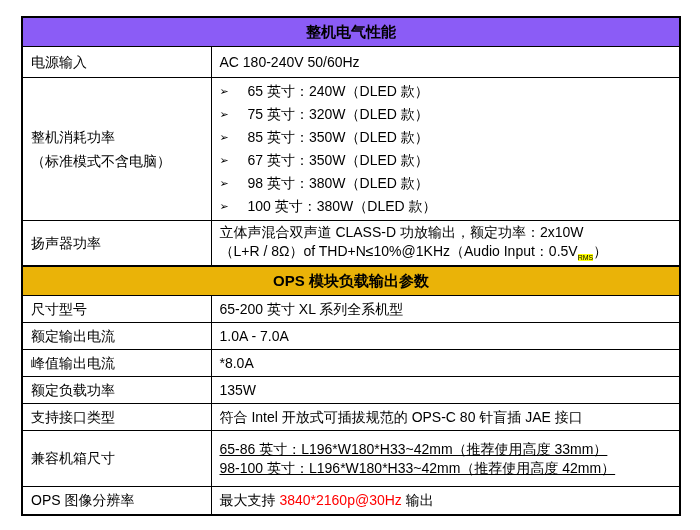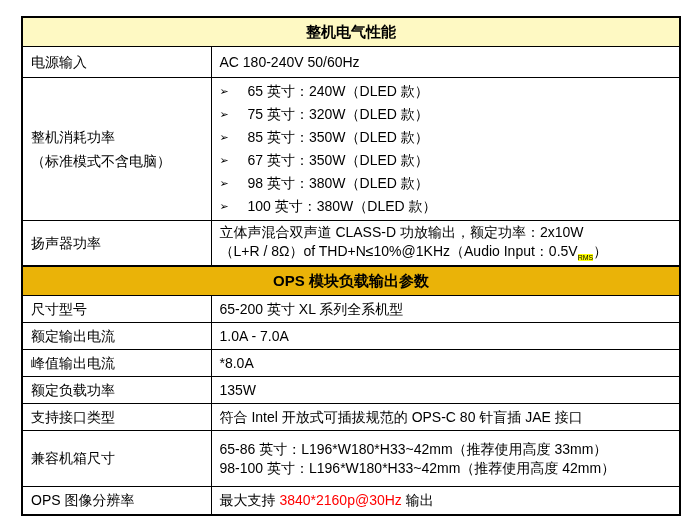--- a/index.html
+++ b/index.html
@@ -55,34 +55,34 @@
   }
   .val-line{display:block;}
   .speaker-cell{line-height:21px;padding-top:2px;padding-bottom:2px;}
   .sub-hl{
     font-size:7px;
     background:#ffff00;
     vertical-align:sub;
     letter-spacing:0;
   }
   .red-text{color:#ff0000;}
-  .chassis-cell{line-height:24px;}
+  .chassis-cell{line-height:24px;text-decoration:underline;}
 </style>
 </head>
 <body>
 
 <table class="spec-table">
   <colgroup>
       <col class="c1">
       <col class="c2">
     </colgroup>
 
   <tbody>
       <tr class="section-row">
-    <td colspan="2" style="background:#fef9c3;">整机电气性能</td>
+    <td colspan="2" style="background:#8b5cf6;">整机电气性能</td>
   </tr>
 
   <tr class="r-power">
     <td>电源输入</td>
     <td>AC 180-240V 50/60Hz</td>
   </tr>
 
   <tr class="r-consumption">
     <td>
       <span class="val-line label-2line">整机消耗功率</span>

